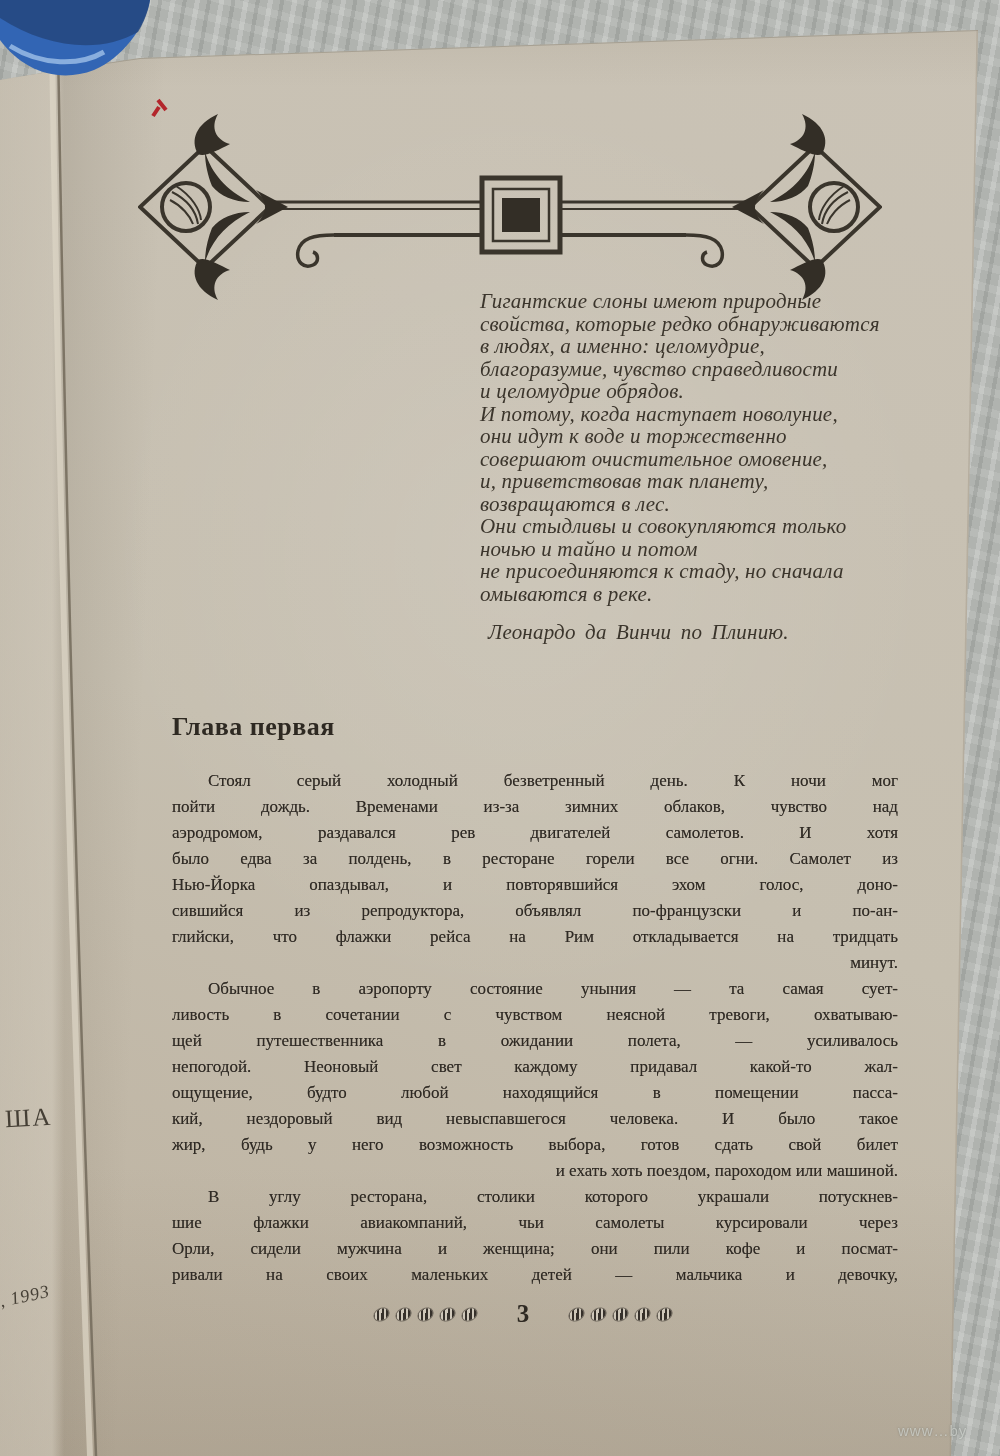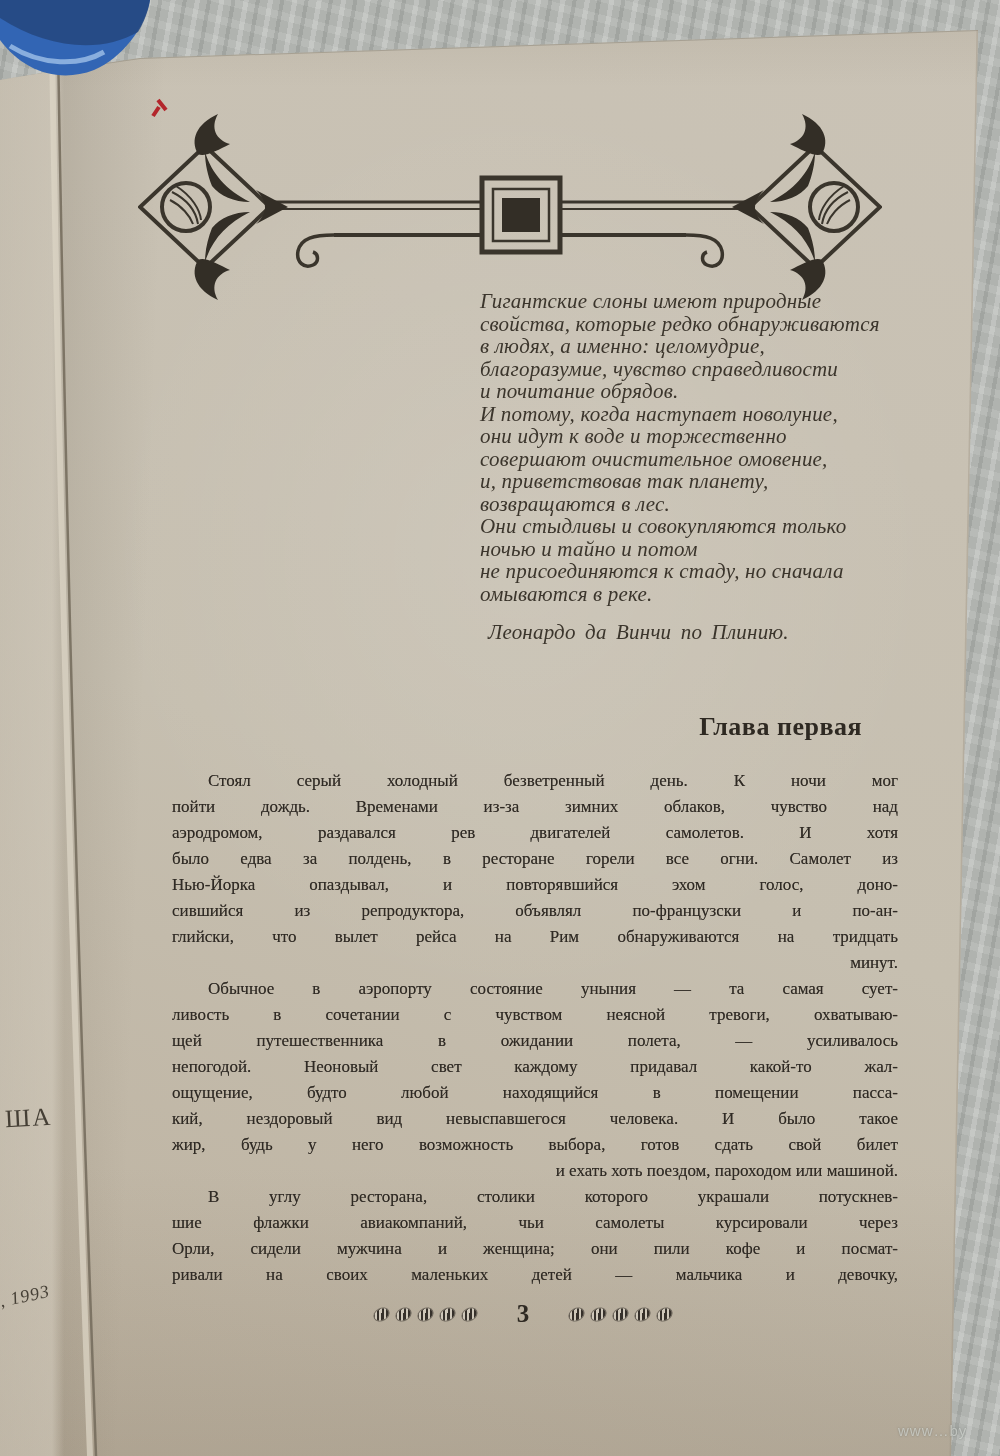--- a/index.html
+++ b/index.html
@@ -27,21 +27,21 @@
   #frag-year{left:2px;top:1291px;font-size:18px;font-style:italic;transform:rotate(-12deg);transform-origin:left bottom;letter-spacing:1px;}
   #epigraph{
     position:absolute;left:480px;top:290px;width:430px;
     font-style:italic;font-size:21px;line-height:22.5px;color:#3b352c;
     letter-spacing:0.2px;
   }
   #epigraph .stanza2{}
   #epigraph .attribution{margin-top:16px;padding-left:8px;font-size:21px;word-spacing:4px;}
   #title{
     position:absolute;left:172px;top:712px;width:690px;margin:0;
-    text-align:right;font-size:26px;font-weight:700;color:#2e2922;letter-spacing:0.5px;
+    text-align:left;font-size:26px;font-weight:700;color:#2e2922;letter-spacing:0.5px;
   }
   #body-text{
     position:absolute;left:172px;top:768px;width:726px;
     font-size:17px;line-height:26px;color:#2f2a24;
     text-shadow:0 0 0.5px rgba(47,42,36,0.55);
   }
   .jline{text-align:justify;text-align-last:justify;}
   .lline{text-align:right;}
   .indent{text-indent:36px;}
   #footer{
@@ -109,21 +109,21 @@
       <path d="M150,95 L118,78 C130,90 130,101 118,112 Z" fill="#332e26" stroke="none"></path>
     </g>
   </svg>
 
   <div id="epigraph">
     <div class="stanza1">
       <div>Гигантские слоны имеют природные</div>
       <div>свойства, которые редко обнаруживаются</div>
       <div>в людях, а именно: целомудрие,</div>
       <div>благоразумие, чувство справедливости</div>
-      <div>и почитание обрядов.</div>
+      <div>и целомудрие обрядов.</div>
       <div>И потому, когда наступает новолуние,</div>
       <div>они идут к воде и торжественно</div>
       <div>совершают очистительное омовение,</div>
       <div>и, приветствовав так планету,</div>
       <div>возвращаются в лес.</div>
     </div>
     <div class="stanza2">
       <div>Они стыдливы и совокупляются только</div>
       <div>ночью и тайно и потом</div>
       <div>не присоединяются к стаду, но сначала</div>
@@ -135,21 +135,21 @@
   <h1 id="title">Глава первая</h1>
 
   <div id="body-text">
     <div>
       <div class="jline indent">Стоял серый холодный безветренный день. К ночи мог</div>
       <div class="jline">пойти дождь. Временами из-за зимних облаков, чувство над</div>
       <div class="jline">аэродромом, раздавался рев двигателей самолетов. И хотя</div>
       <div class="jline">было едва за полдень, в ресторане горели все огни. Самолет из</div>
       <div class="jline">Нью-Йорка опаздывал, и повторявшийся эхом голос, доно-</div>
       <div class="jline">сившийся из репродуктора, объявлял по-французски и по-ан-</div>
-      <div class="jline">глийски, что вылет рейса на Рим обнаруживаются на тридцать</div>
+      <div class="jline">глийски, что флажки рейса на Рим откладывается на тридцать</div>
       <div class="lline">минут.</div>
     </div>
     <div>
       <div class="jline indent">Обычное в аэропорту состояние уныния — та самая сует-</div>
       <div class="jline">ливость в сочетании с чувством неясной тревоги, охватываю-</div>
       <div class="jline">щей путешественника в ожидании полета, — усиливалось</div>
       <div class="jline">непогодой. Неоновый свет каждому придавал какой-то жал-</div>
       <div class="jline">ощущение, будто любой находящийся в помещении пасса-</div>
       <div class="jline">кий, нездоровый вид невыспавшегося человека. И было такое</div>
       <div class="jline">жир, будь у него возможность выбора, готов сдать свой билет</div>

